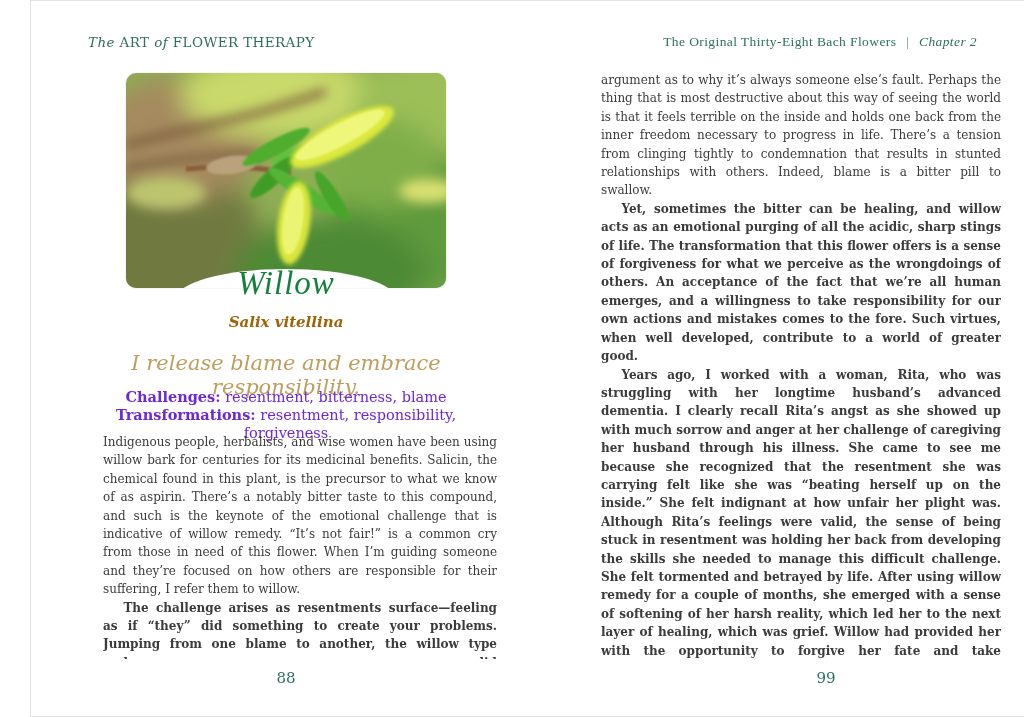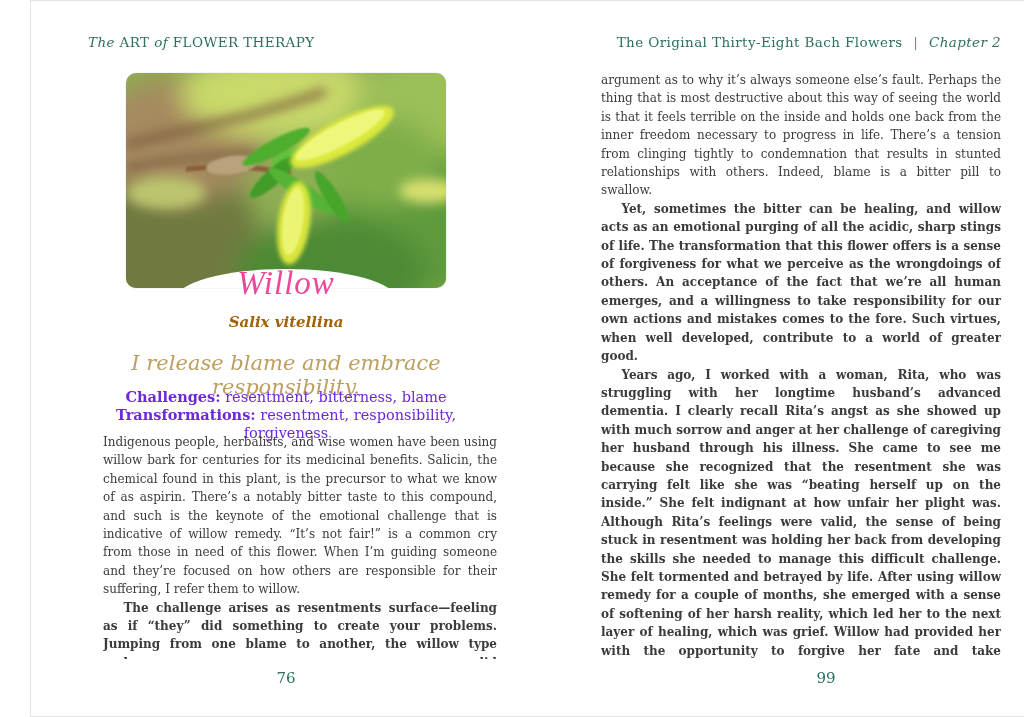--- a/index.html
+++ b/index.html
@@ -4,36 +4,36 @@
 <style>
   html,body{margin:0;padding:0;background:#fff;}
   .book{
     position:relative;width:1024px;height:717px;background:#ffffff;
     font-family:"DejaVu Serif", serif;color:#3b3b3b;overflow:hidden;
     border:1px solid #e3e3e3;box-sizing:border-box;margin-left:30px;
   }
   .hdr{position:absolute;top:33px;font-size:13.5px;letter-spacing:.4px;color:#2d6f60;}
   .hdr .it{font-style:italic;}
   .hdr-left{left:57px;}
-  .hdr-right{left:570px;width:400px;text-align:right;}
+  .hdr-right{left:546px;width:400px;text-align:right;font-family:Liberation Serif, serif;}
   .hdr-sep{color:#5d8f83;padding:0 6px;font-weight:normal;}
 
   .photo-block{
     position:absolute;left:95px;top:72px;width:320px;height:215px;
     border-radius:10px;overflow:hidden;box-shadow:0 0 0 1px rgba(0,0,0,.04);
   }
   .photo-block svg{display:block;width:100%;height:100%;}
   .arch{
     position:absolute;left:50%;top:196px;transform:translateX(-50%);
     width:222px;height:62px;background:#ffffff;border-radius:50%;
   }
   .script-title{
     position:absolute;left:95px;top:262px;width:320px;text-align:center;
     font-family:cursive;font-style:italic;font-size:33px;line-height:40px;
-    color:#ec4899;z-index:3;letter-spacing:1px;
+    color:#15803d;z-index:3;letter-spacing:1px;
   }
   .latin-name{
     position:absolute;left:95px;top:312px;width:320px;text-align:center;
     font-style:italic;font-weight:bold;font-size:15px;color:#a16207;z-index:3;
   }
   .affirmation{
     position:absolute;left:58px;top:350px;width:394px;text-align:center;
     font-style:italic;font-size:21px;color:#bd9e5e;
   }
   .keywords{
@@ -136,21 +136,21 @@
       <span class="b">Transformations:</span>
       <span>resentment, responsibility, forgiveness</span>
     </div>
   </div>
 
   <div class="body-col body-left">
     <p>Indigenous people, herbalists, and wise women have been using willow bark for centuries for its medicinal benefits. Salicin, the chemical found in this plant, is the precursor to what we know of as aspirin. There’s a notably bitter taste to this compound, and such is the keynote of the emotional challenge that is indicative of willow remedy. “It’s not fair!” is a common cry from those in need of this flower. When I’m guiding someone and they’re focused on how others are responsible for their suffering, I refer them to willow.</p>
     <p class="indent stretch-last">The challenge arises as resentments surface—feeling as if “they” did something to create your problems. Jumping from one blame to another, the willow type makes a solid</p>
   </div>
 
-  <div class="pageno pageno-left">76</div>
+  <div class="pageno pageno-left">88</div>
 
   <div class="body-col body-right">
     <p>argument as to why it’s always someone else’s fault. Perhaps the thing that is most destructive about this way of seeing the world is that it feels terrible on the inside and holds one back from the inner freedom necessary to progress in life. There’s a tension from clinging tightly to condemnation that results in stunted relationships with others. Indeed, blame is a bitter pill to swallow.</p>
     <p class="indent">Yet, sometimes the bitter can be healing, and willow acts as an emotional purging of all the acidic, sharp stings of life. The transformation that this flower offers is a sense of forgiveness for what we perceive as the wrongdoings of others. An acceptance of the fact that we’re all human emerges, and a willingness to take responsibility for our own actions and mistakes comes to the fore. Such virtues, when well developed, contribute to a world of greater good.</p>
     <p class="indent">Years ago, I worked with a woman, Rita, who was struggling with her longtime husband’s advanced dementia. I clearly recall Rita’s angst as she showed up with much sorrow and anger at her challenge of caregiving her husband through his illness. She came to see me because she recognized that the resentment she was carrying felt like she was “beating herself up on the inside.” She felt indignant at how unfair her plight was. Although Rita’s feelings were valid, the sense of being stuck in resentment was holding her back from developing the skills she needed to manage this difficult challenge. She felt tormented and betrayed by life. After using willow remedy for a couple of months, she emerged with a sense of softening of her harsh reality, which led her to the next layer of healing, which was grief. Willow had provided her with the opportunity to forgive her fate and take responsibility for finding ways to nourish herself through the process.</p>
   </div>
 
   <div class="pageno pageno-right">99</div>
 
 </div>

